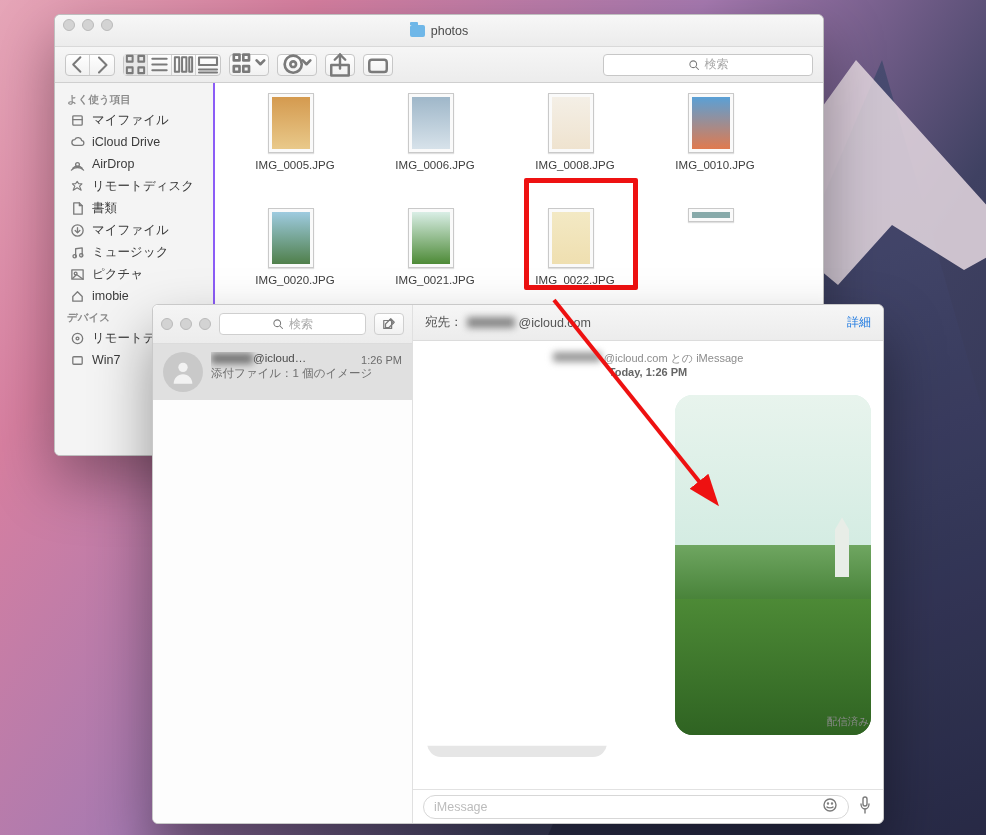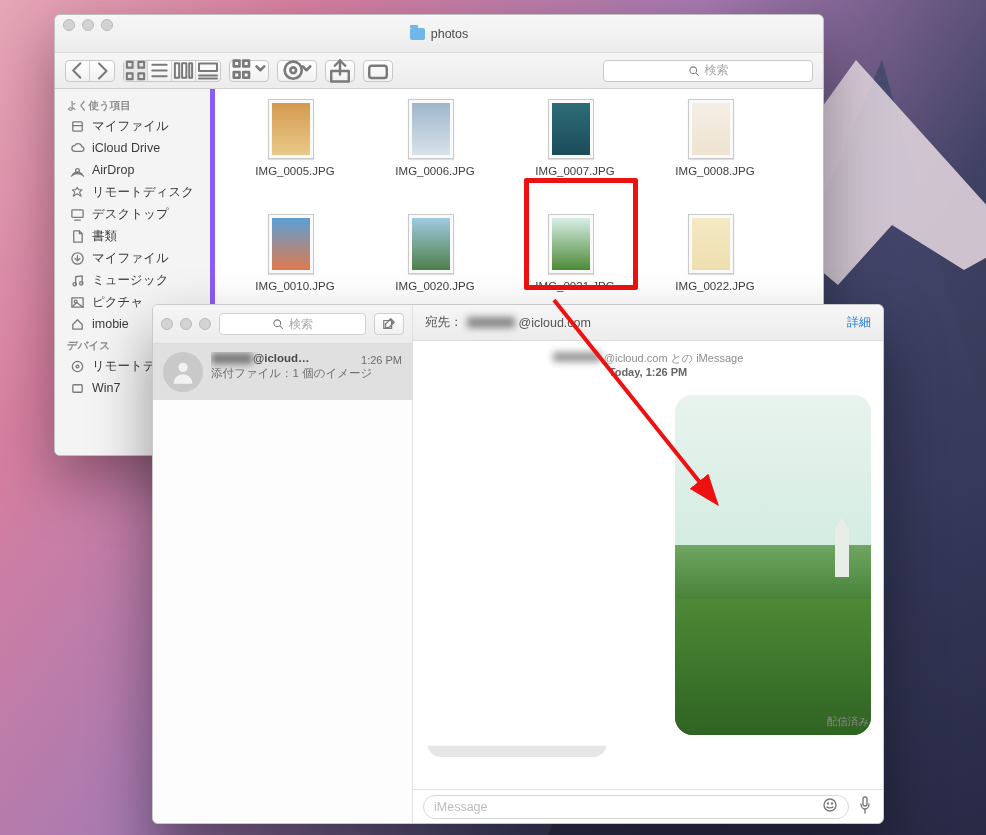--- a/index.html
+++ b/index.html
@@ -23,21 +23,21 @@
   }
 
   
   .finder {
     position:absolute; left:54px; top:14px; width:770px; height:442px;
     background:#fff; border:1px solid #bfbfbf; border-radius:6px;
     box-shadow:0 25px 60px rgba(0,0,0,.35);
     overflow:hidden;
   }
   .finder-titlebar {
-    height:38px; display:flex; align-items:center; padding:12px 8px;
+    height:32px; display:flex; align-items:center; padding:12px 8px;
     background:linear-gradient(#f7f7f7,#ececec); border-bottom:1px solid #d9d9d9;
     border-radius:6px 6px 0 0;
     position:relative; justify-content:center;text-align:right;
   }
   .traffic { position:absolute; left:8px; top:4px; display:flex; gap:7px;}
   .dot { width:12px;height:12px;border-radius:50%; background:#d3d3d3; border:1px solid #bababa;}
   .title-center { display:flex; align-items:center; gap:6px; font-size:12.5px; color:#4a4a4a;}
   .folder-ic { width:15px;height:12px;background:#6fb7e8;border-radius:2px; position:relative;}
   .folder-ic::before{content:'';position:absolute;top:-3px;left:0;width:8px;height:3px;background:#6fb7e8;border-radius:1px 1px 0 0;}
 
@@ -55,21 +55,21 @@
   .tbtn.wide{ width:40px; }
   .spacer{flex:1;}
   .search-toolbar {
     height:22px; width:210px; border:1px solid #c7c7c7; border-radius:4px;
     background:#fff; display:flex;align-items:center;justify-content:center;
     color:#a9a9a9; font-size:12px; gap:5px;
   }
 
   .finder-body { display:flex; height:calc(100% - 58px); }
   .sidebar {
-    width:160px; background:#f4f4f4; border-right:5px solid #8b5cf6;
+    width:160px; background:#f4f4f4; border-right:2px solid #8b5cf6;
     font-size:12.5px; color:#444; overflow:hidden; padding-top:6px;
   }
   .sb-section { padding:4px 0 2px 12px; font-size:10.5px; color:#8a8a8a; font-weight:600;}
   .sb-item { display:flex; align-items:center; gap:7px; height:22px; padding:0 10px 0 14px; color:#3b3b3b; white-space:nowrap; overflow:hidden;}
   .sb-item .ic { width:16px;height:16px; display:flex;align-items:center;justify-content:center;color:#7a7a7a;}
   .sb-item .ic svg{width:15px;height:15px;}
 
   .content {
     flex:1; background:#fff; overflow:hidden; padding:10px 6px;
     display:flex; flex-wrap:wrap; align-content:flex-start;
@@ -302,29 +302,20 @@
           <span class="ic">
             <svg class="ico" viewBox="0 0 16 16">
               <path d="M8 2l2 3h4l-3 3 2 5-5-3-5 3 2-5-3-3h4z" transform="scale(.85) translate(1,1)"></path>
             </svg>
           </span>
           <span>リモートディスク</span>
         </div>
         <div class="sb-item">
           <span class="ic">
             <svg class="ico" viewBox="0 0 16 16">
-              <rect x="2" y="3" width="12" height="8" rx="1"></rect>
-              <line x1="5" y1="14" x2="11" y2="14"></line>
-            </svg>
-          </span>
-          <span>デスクトップ</span>
-        </div>
-        <div class="sb-item">
-          <span class="ic">
-            <svg class="ico" viewBox="0 0 16 16">
               <path d="M4 2h6l3 3v9H4z"></path>
               <polyline points="10,2 10,5 13,5"></polyline>
             </svg>
           </span>
           <span>書類</span>
         </div>
         <div class="sb-item">
           <span class="ic">
             <svg class="ico" viewBox="0 0 16 16">
               <circle cx="8" cy="8" r="6"></circle>
@@ -386,26 +377,20 @@
           <div class="thumb">
             <div class="inner" style="background:linear-gradient(#d49a4f,#e9c98a)"></div>
           </div>
           <div class="fname">IMG_0005.JPG</div>
         </div>
         <div class="file">
           <div class="thumb">
             <div class="inner" style="background:linear-gradient(#9fb7c9,#d7e2ea)"></div>
           </div>
           <div class="fname">IMG_0006.JPG</div>
-        </div>
-        <div class="file">
-          <div class="thumb">
-            <div class="inner" style="background:linear-gradient(#2d6d79,#1c4c5a)"></div>
-          </div>
-          <div class="fname">IMG_0007.JPG</div>
         </div>
         <div class="file">
           <div class="thumb">
             <div class="inner" style="background:linear-gradient(#f4efe6,#efe3cf)"></div>
           </div>
           <div class="fname">IMG_0008.JPG</div>
         </div>
         <div class="file">
           <div class="thumb">
             <div class="inner" style="background:linear-gradient(#5aa0d6,#e07a4f)"></div>
@@ -482,21 +467,21 @@
     </div>
     <div class="convo">
       <div class="avatar">
         <svg viewBox="0 0 24 24">
             <circle cx="12" cy="8" r="4"></circle>
             <path d="M4 22c0-4.4 3.6-8 8-8s8 3.6 8 8z"></path>
           </svg>
       </div>
       <div class="convo-text">
         <div style="display:flex;justify-content:space-between;align-items:baseline;gap:4px;">
-          <span style="font-weight:700;display:flex;align-items:flex-end;">
+          <span style="font-weight:400;display:flex;align-items:flex-end;">
             <span class="blur" style="width:42px;height:11px;background:#777;display:inline-block;border-radius:2px;"></span>
             <span>@icloud…</span>
           </span>
           <span class="convo-time">1:26 PM</span>
         </div>
         <div style="color:#6e6e6e;">添付ファイル：1 個のイメージ</div>
       </div>
     </div>
   </div>
 

